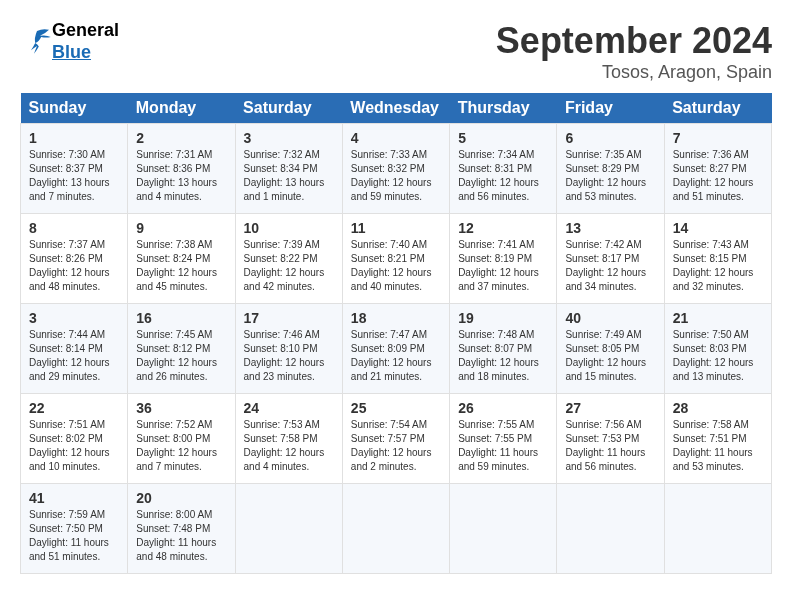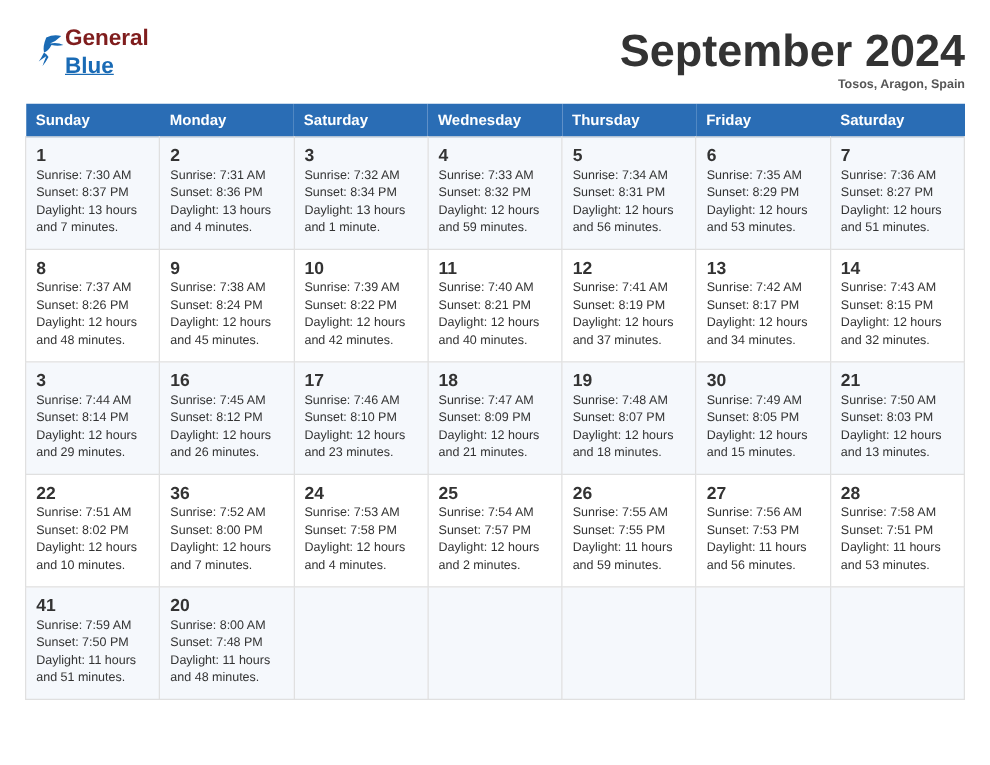--- a/index.html
+++ b/index.html
@@ -18,49 +18,48 @@
     }
     .logo {
       display: flex;
       align-items: center;
     }
     .logo-text {
       font-size: 18px;
       font-weight: bold;
       line-height: 1.2;
     }
-    .logo-general { color: #7f1d1d; }
+    .logo-general { color: #000000; }
     .logo-blue { color: #1a6bb5; text-decoration: underline; }
     .logo-bird {
       width: 30px;
       height: 30px;
       margin-left: 2px;
     }
     .title-block { text-align: right; }
     .month-title {
       font-size: 36px;
       font-weight: bold;
       color: #333;
     }
     .subtitle {
-      font-size: 10px;
+      font-size: 18px;
       color: #555;
-      font-weight: bold;
     }
     table {
       width: 100%;
       border-collapse: collapse;
       table-layout: fixed;
     }
     thead tr th {
       background-color: #2a6db5;
       color: #fff;
       text-align: left;
       padding: 6px 8px;
-      font-size: 12px;
+      font-size: 16px;
       font-weight: bold;
     }
     tbody tr td {
       vertical-align: top;
       padding: 6px 8px;
       font-size: 10.5px;
       color: #333;
       border: 1px solid #e0e0e0;
       height: 90px;
     }
@@ -273,21 +272,21 @@
         </td>
         <td>
           <span class="day-num">19</span>
           <div class="day-info">
             Sunrise: 7:48 AM<br>
             Sunset: 8:07 PM<br>
             Daylight: 12 hours and 18 minutes.
           </div>
         </td>
         <td>
-          <span class="day-num">30</span>
+          <span class="day-num">40</span>
           <div class="day-info">
             Sunrise: 7:49 AM<br>
             Sunset: 8:05 PM<br>
             Daylight: 12 hours and 15 minutes.
           </div>
         </td>
         <td>
           <span class="day-num">21</span>
           <div class="day-info">
             Sunrise: 7:50 AM<br>

